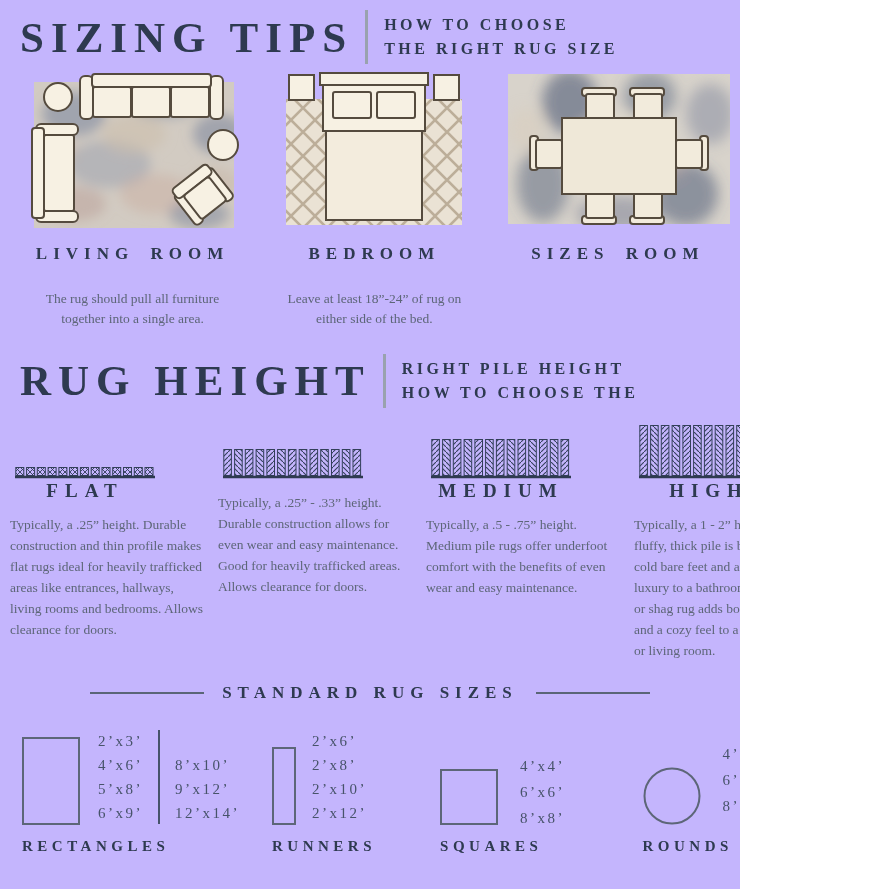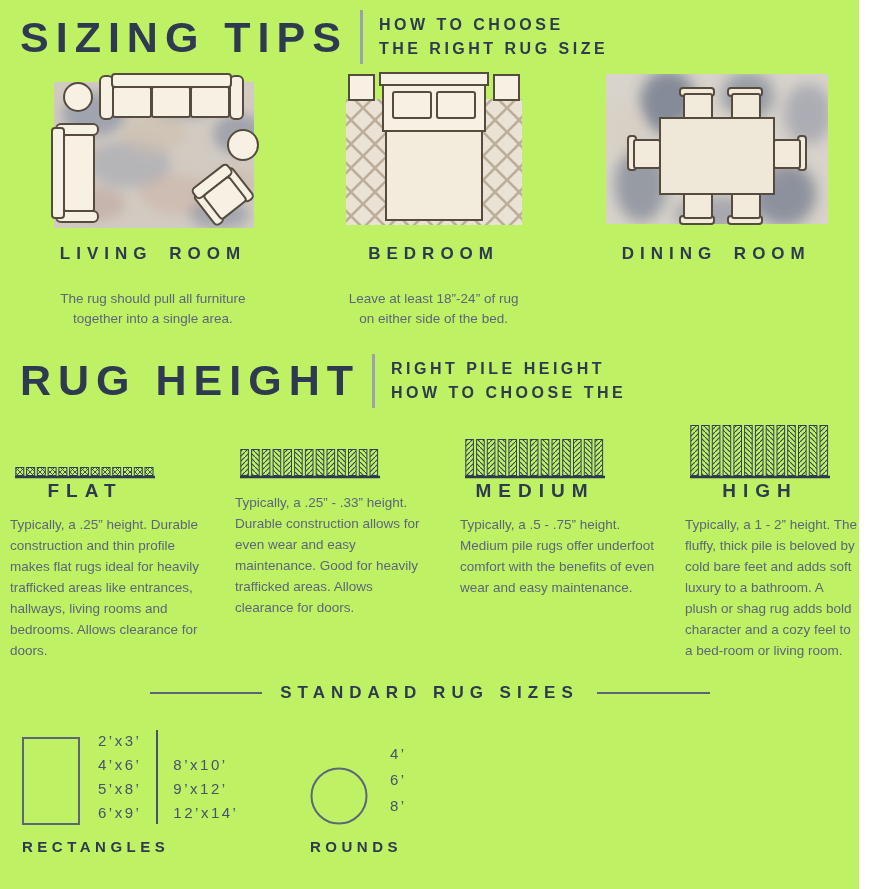--- a/index.html
+++ b/index.html
@@ -1,17 +1,17 @@
 <!DOCTYPE html>
 <html><head>
 <meta charset="utf-8">
 <style>
   html,body{margin:0;padding:0;background:#fff;}
-  .page{width:859px;height:889px;position:relative;overflow:hidden;background:#bef264;
-        font-family:Liberation Sans, sans-serif;color:#2e3a50;}
+  .page{width:740px;height:889px;position:relative;overflow:hidden;background:#c4b5fd;
+        font-family:Liberation Serif, serif;color:#2e3a50;}
 
   
   .sec-header{display:flex;align-items:center;padding-left:20px;margin-top:10px;}
   .sec-title{font-size:43px;font-weight:bold;letter-spacing:7px;color:#2e3a50;white-space:nowrap;}
   .sec-div{width:3px;height:54px;background:#99a2ae;margin:0 16px 0 12px;flex:0 0 auto;}
   .sec-sub{font-size:16px;font-weight:bold;letter-spacing:3.5px;line-height:1.5;color:#2e3a50;}
 
   
   .rooms{display:flex;margin-top:8px;}
   .room{display:flex;flex-direction:column;align-items:center;padding-left:12px;}
@@ -176,21 +176,21 @@
             <rect x="132" y="144" width="34" height="8" rx="3"></rect>
             <rect x="136" y="120" width="28" height="26" rx="2"></rect>
             <rect x="32" y="64" width="8" height="34" rx="3"></rect>
             <rect x="38" y="68" width="26" height="28" rx="2"></rect>
             <rect x="202" y="64" width="8" height="34" rx="3"></rect>
             <rect x="178" y="68" width="26" height="28" rx="2"></rect>
             <rect x="64" y="46" width="114" height="76" fill="#efe8d8"></rect>
           </g>
         </svg>
       </div>
-      <div class="room-title">DINING ROOM</div>
+      <div class="room-title">SIZES ROOM</div>
     </div>
   </div>
 
   <div class="sec-header" style="margin-top:24px;">
     <div class="sec-title">RUG HEIGHT</div>
     <div class="sec-div"></div>
     <div class="sec-sub">
       <div>RIGHT PILE HEIGHT</div>
       <div>HOW TO CHOOSE THE</div>
     </div>
@@ -354,21 +354,48 @@
           <div class="size-col col2">
             <span class="size-item">8’x10’</span>
             <span class="size-item">9’x12’</span>
             <span class="size-item">12’x14’</span>
           </div>
         </div>
       </div>
       <div class="sg-label">RECTANGLES</div>
     </div>
 
-
+    <div class="size-group g2">
+      <div class="sg-content">
+        <svg class="shape" width="24" height="78" viewBox="0 0 24 78">
+          <rect x="1" y="1" width="22" height="76" fill="none" stroke="#5d6678" stroke-width="2"></rect>
+        </svg>
+        <div class="size-col">
+          <span class="size-item">2’x6’</span>
+          <span class="size-item">2’x8’</span>
+          <span class="size-item">2’x10’</span>
+          <span class="size-item">2’x12’</span>
+        </div>
+      </div>
+      <div class="sg-label">RUNNERS</div>
+    </div>
+
+    <div class="size-group g3">
+      <div class="sg-content">
+        <svg class="shape" width="58" height="56" viewBox="0 0 58 56">
+          <rect x="1" y="1" width="56" height="54" fill="none" stroke="#5d6678" stroke-width="2"></rect>
+        </svg>
+        <div class="size-col">
+          <span class="size-item sp">4’x4’</span>
+          <span class="size-item sp">6’x6’</span>
+          <span class="size-item sp">8’x8’</span>
+        </div>
+      </div>
+      <div class="sg-label">SQUARES</div>
+    </div>
 
     <div class="size-group g4">
       <div class="sg-content">
         <svg class="shape" width="58" height="58" viewBox="0 0 58 58">
           <circle cx="29" cy="29" r="27.5" fill="none" stroke="#5d6678" stroke-width="2"></circle>
         </svg>
         <div class="size-col">
           <span class="size-item sp">4’</span>
           <span class="size-item sp">6’</span>
           <span class="size-item sp">8’</span>

